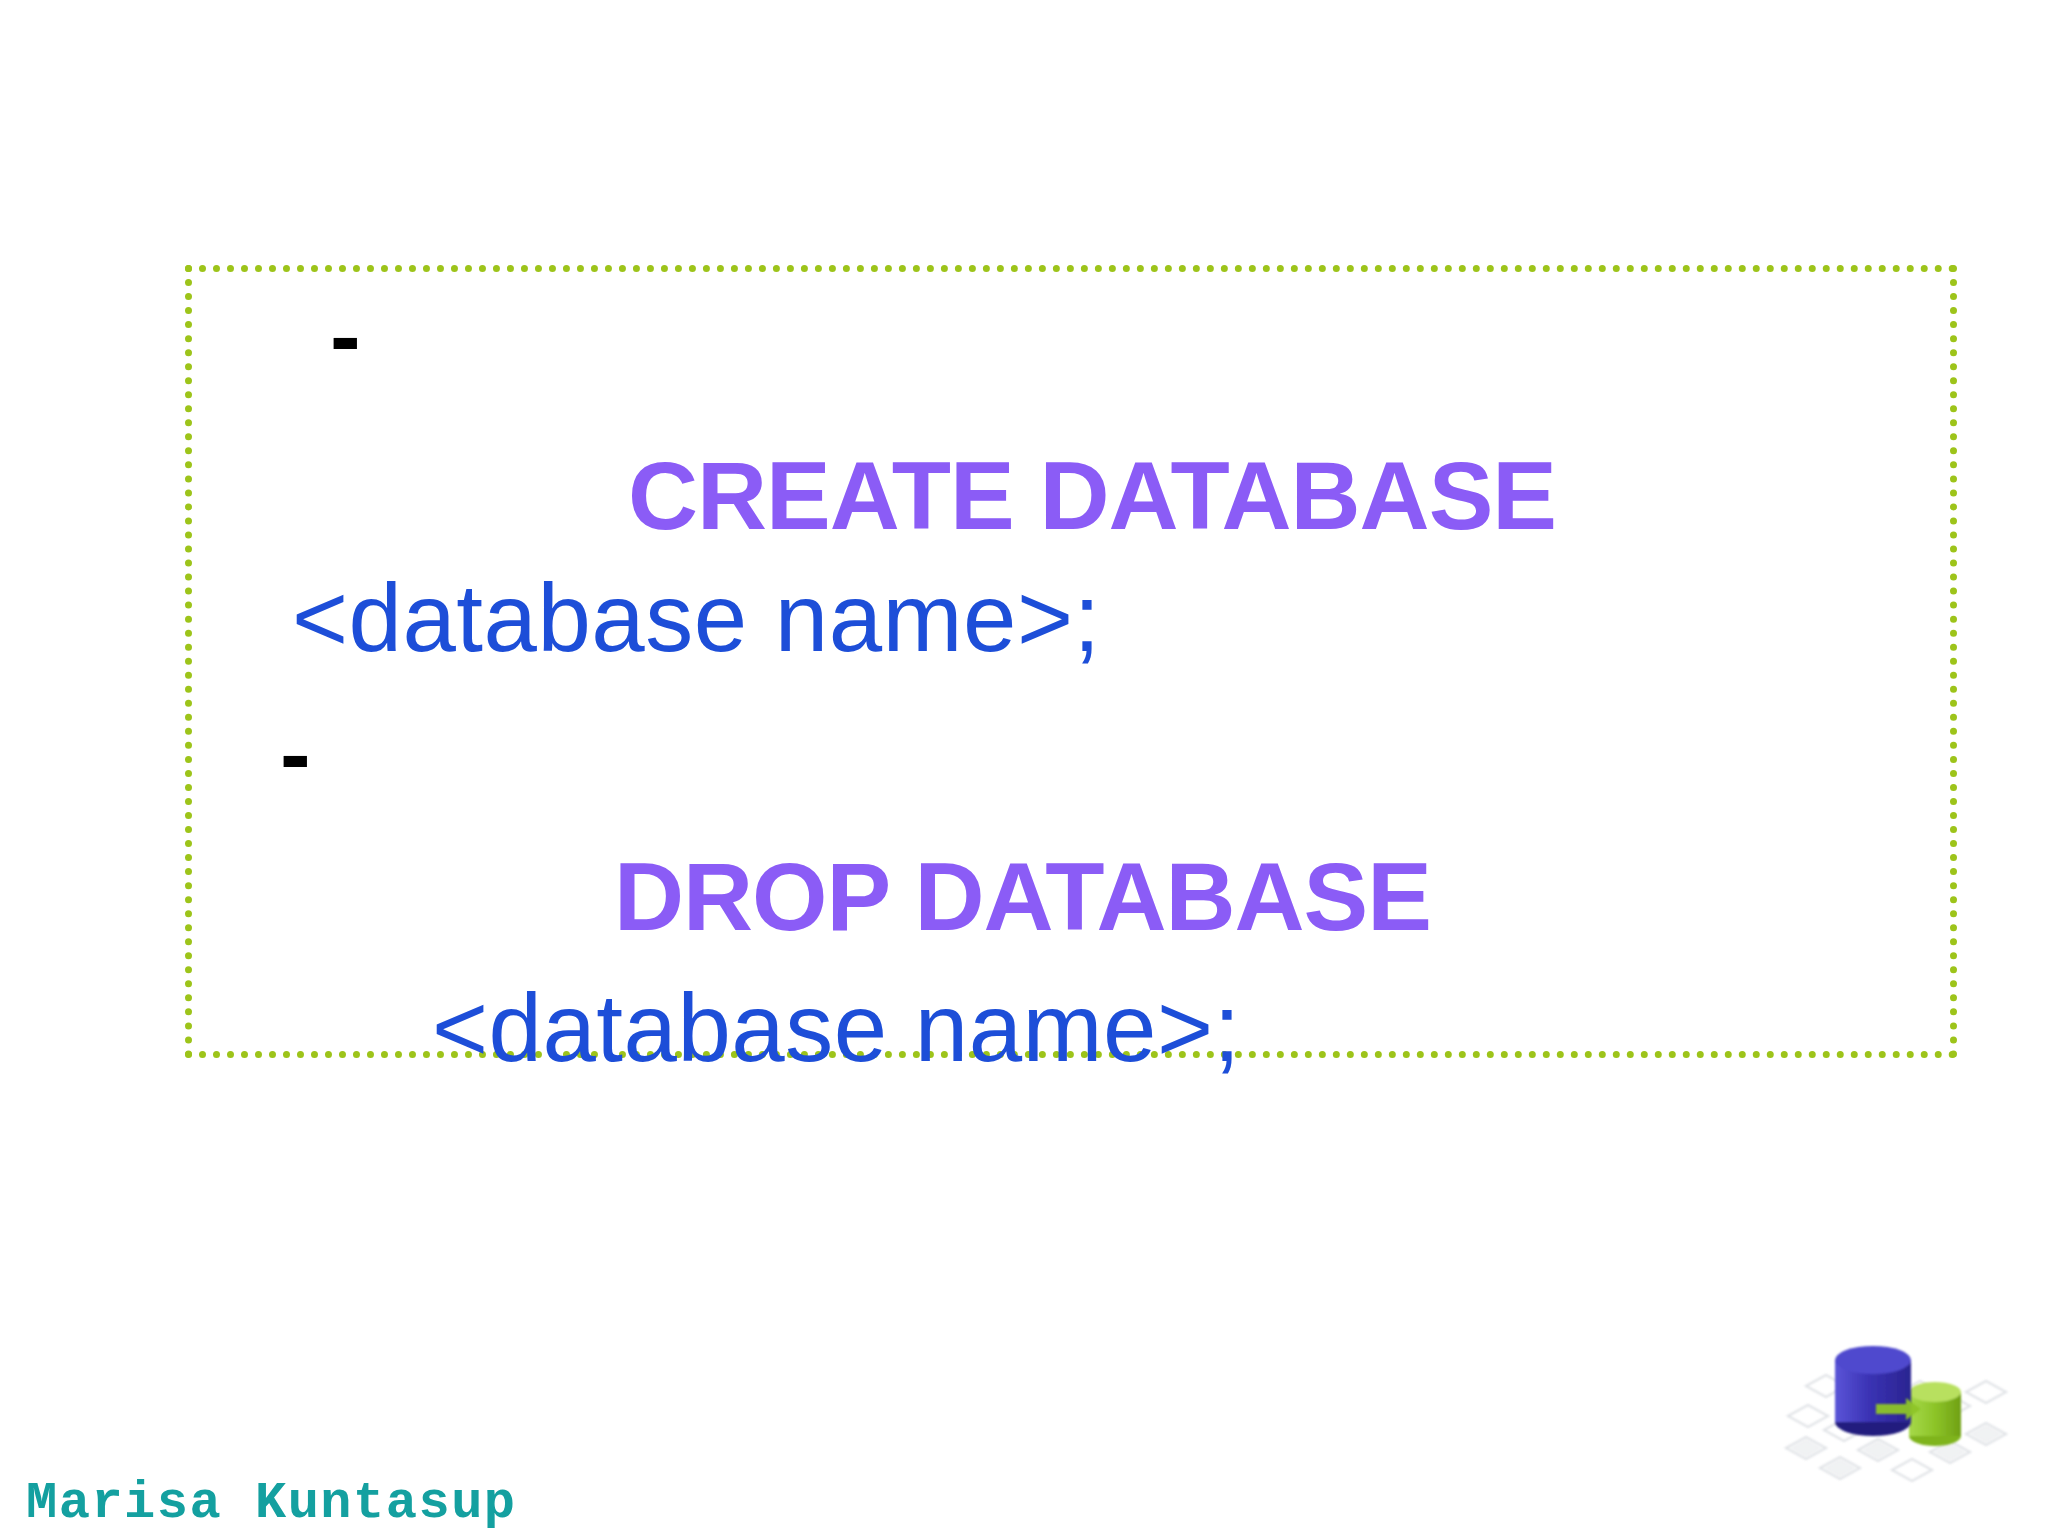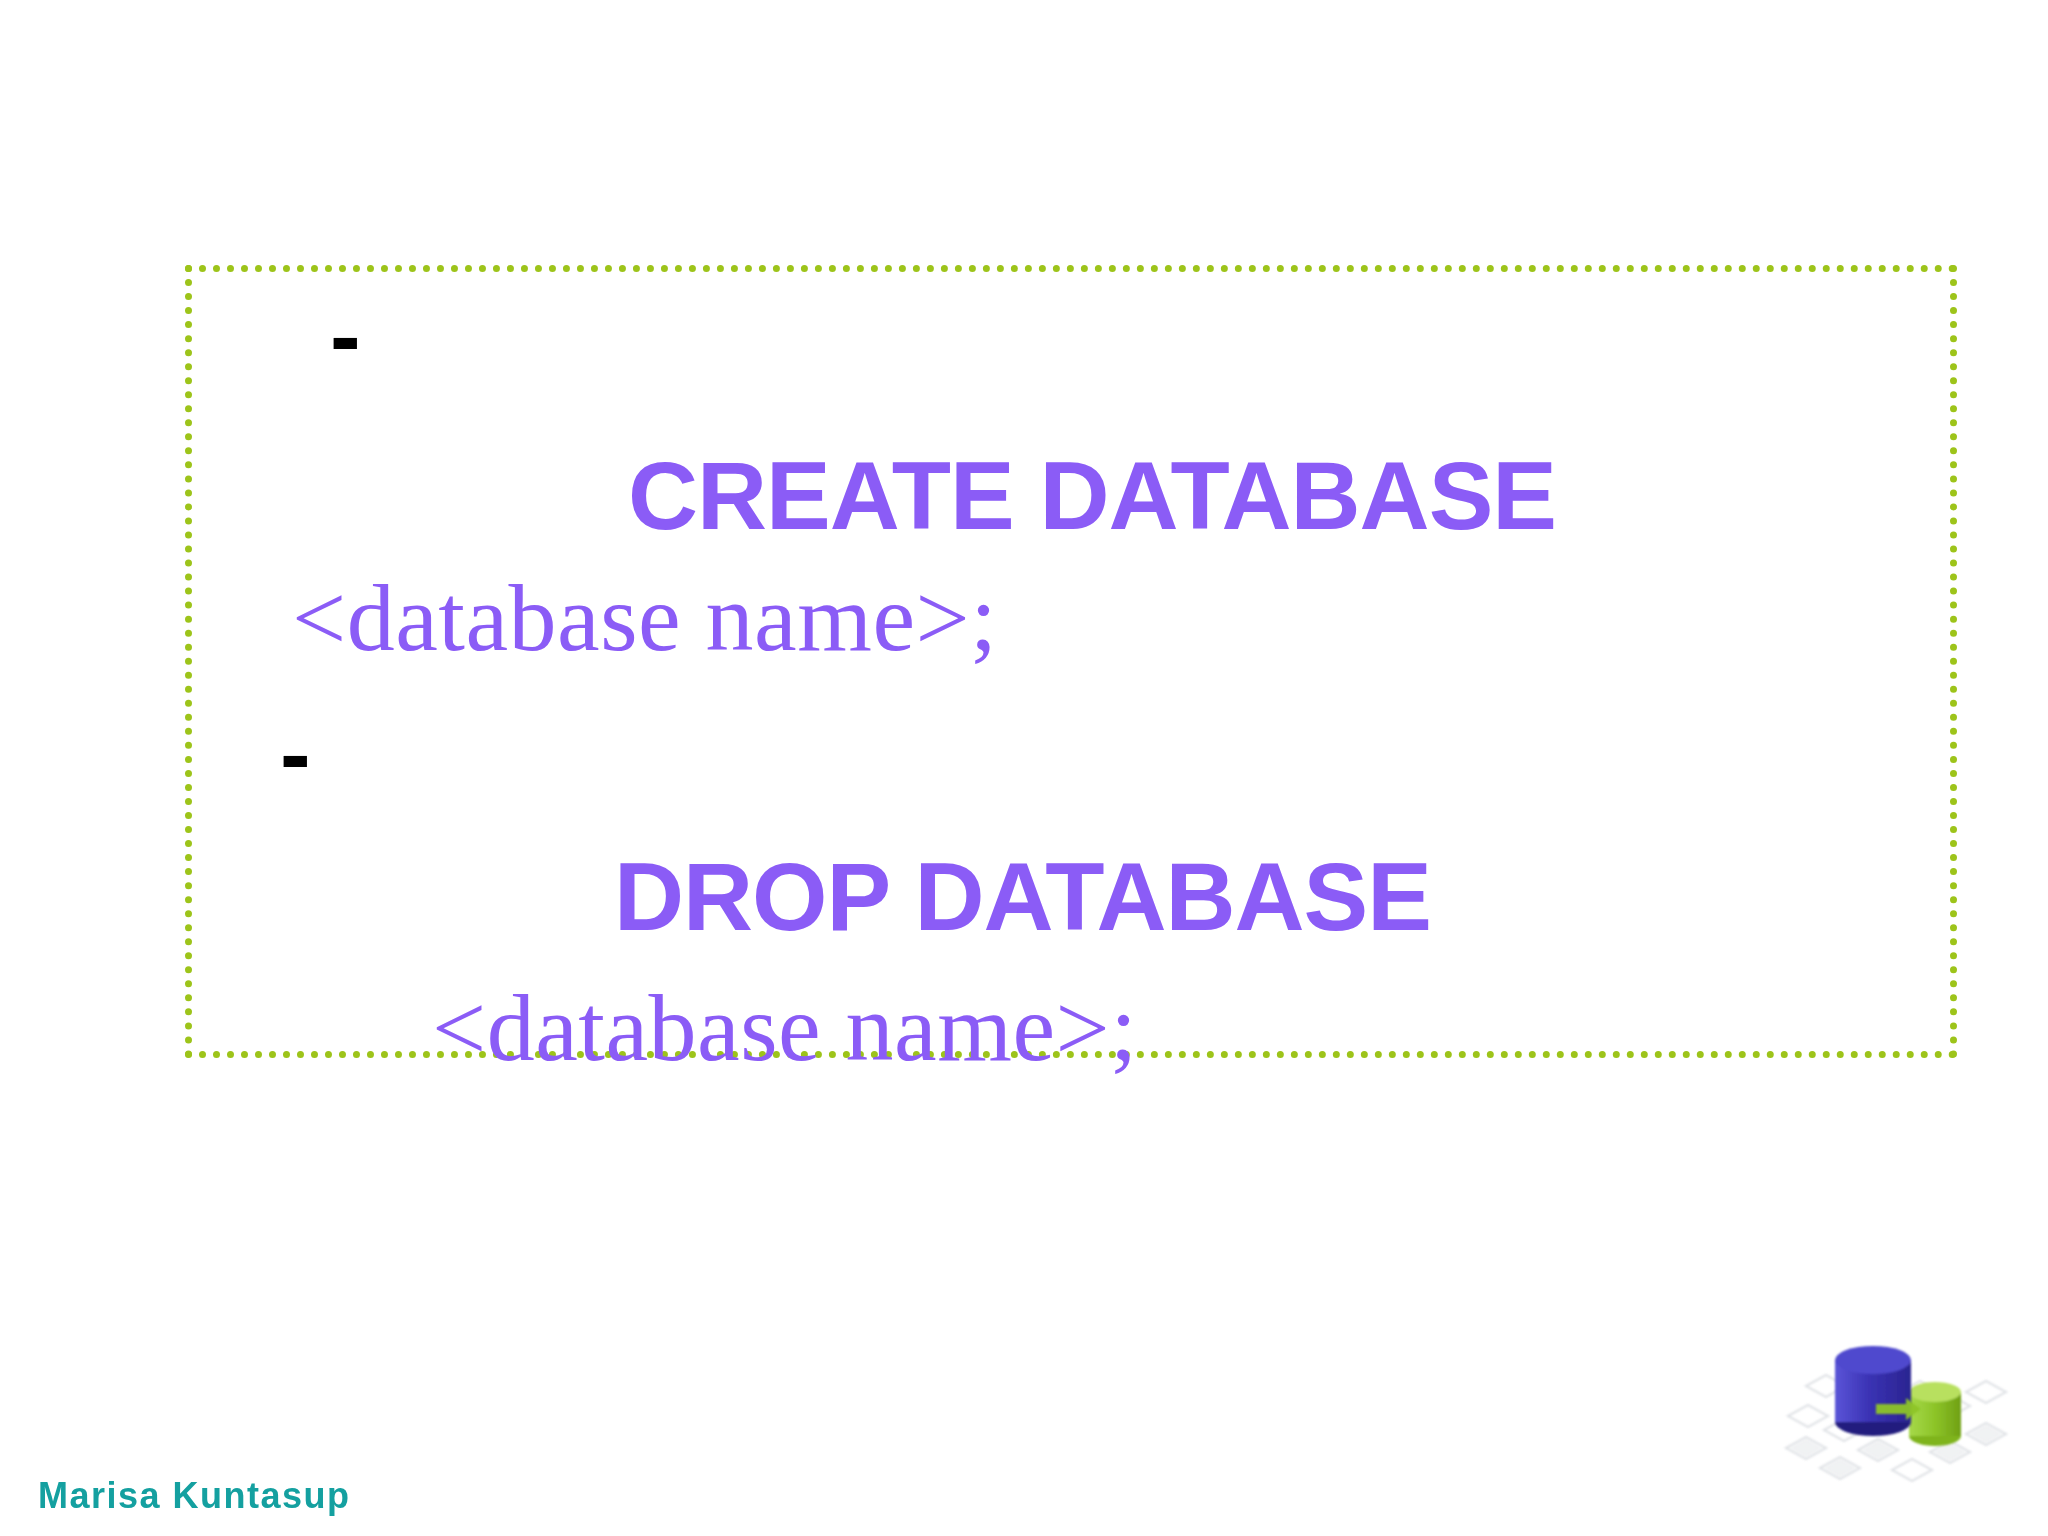--- a/index.html
+++ b/index.html
@@ -74,46 +74,45 @@
     left: 628px;
     top: 447px;
   }
   .kw-drop {
     left: 614px;
     top: 848px;
   }
 
   .sql-arg {
     position: absolute;
-    color: #8b5cf6;
+    color: #1d4ed8;
     font-weight: 400;
     font-size: 96px;
     line-height: 1;
     white-space: nowrap;
     letter-spacing: 0.5px;
-    font-family: Liberation Serif, serif;
   }
   .arg-1 {
     left: 292px;
     top: 570px;
   }
   .arg-2 {
     left: 432px;
     top: 980px;
   }
 
   
   .author {
     position: absolute;
-    left: 38px;
+    left: 26px;
     top: 1478px;
     color: #14A0A0;
-    font-family: Liberation Sans, sans-serif;
+    font-family: Liberation Mono, monospace;
     font-weight: 700;
-    font-size: 36px;
+    font-size: 52px;
     letter-spacing: 1.5px;
     line-height: 1;
     z-index: 4;
   }
 
   
   .logo {
     position: absolute;
     left: 1780px;
     top: 1330px;

